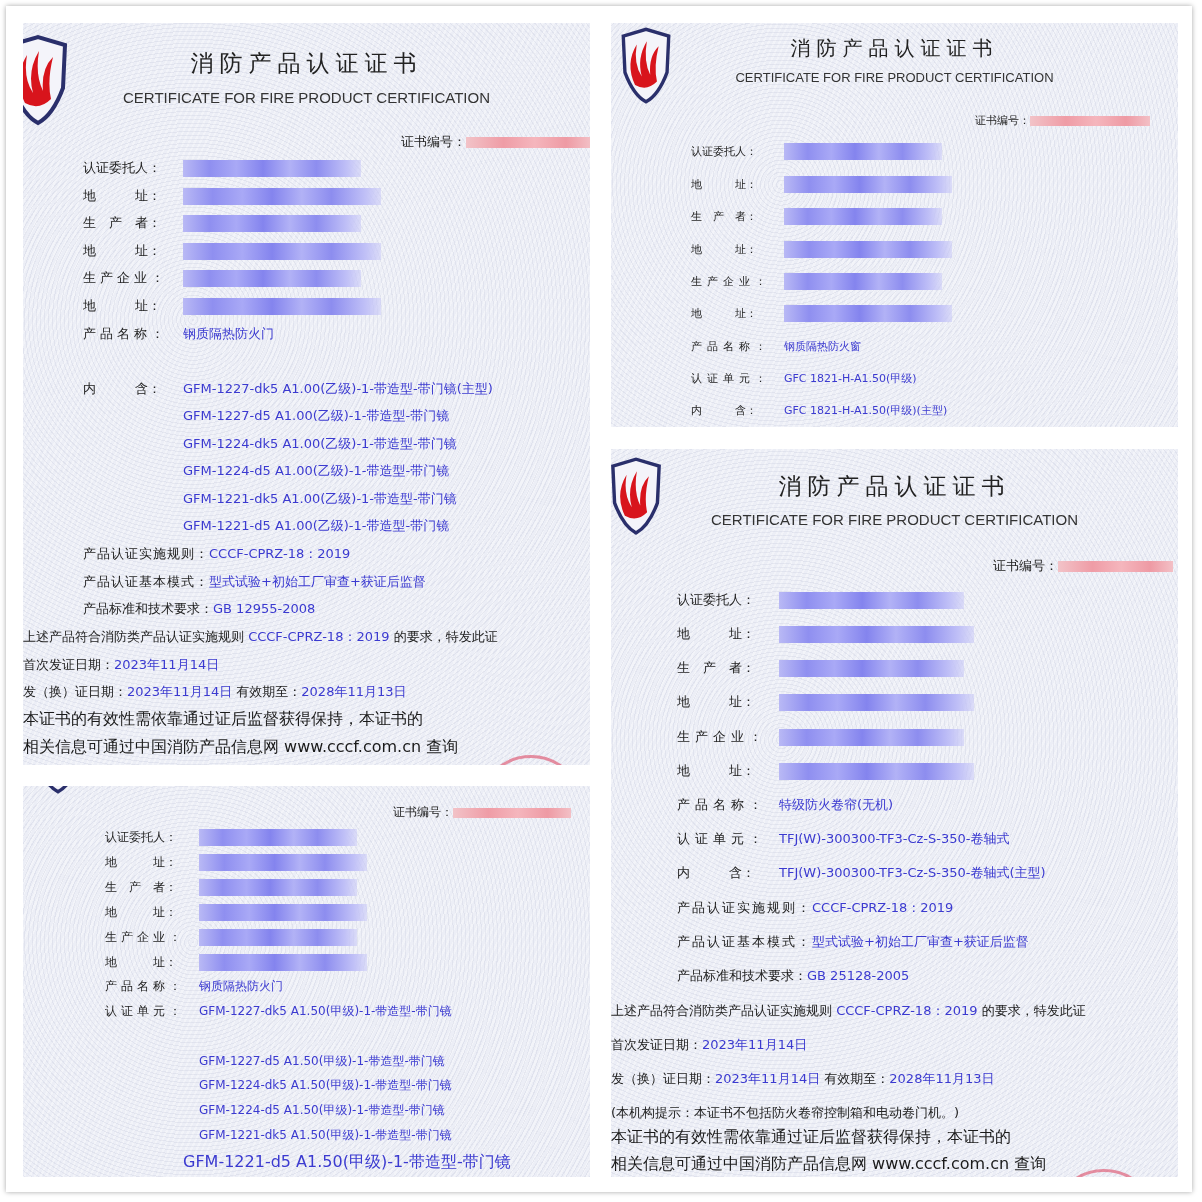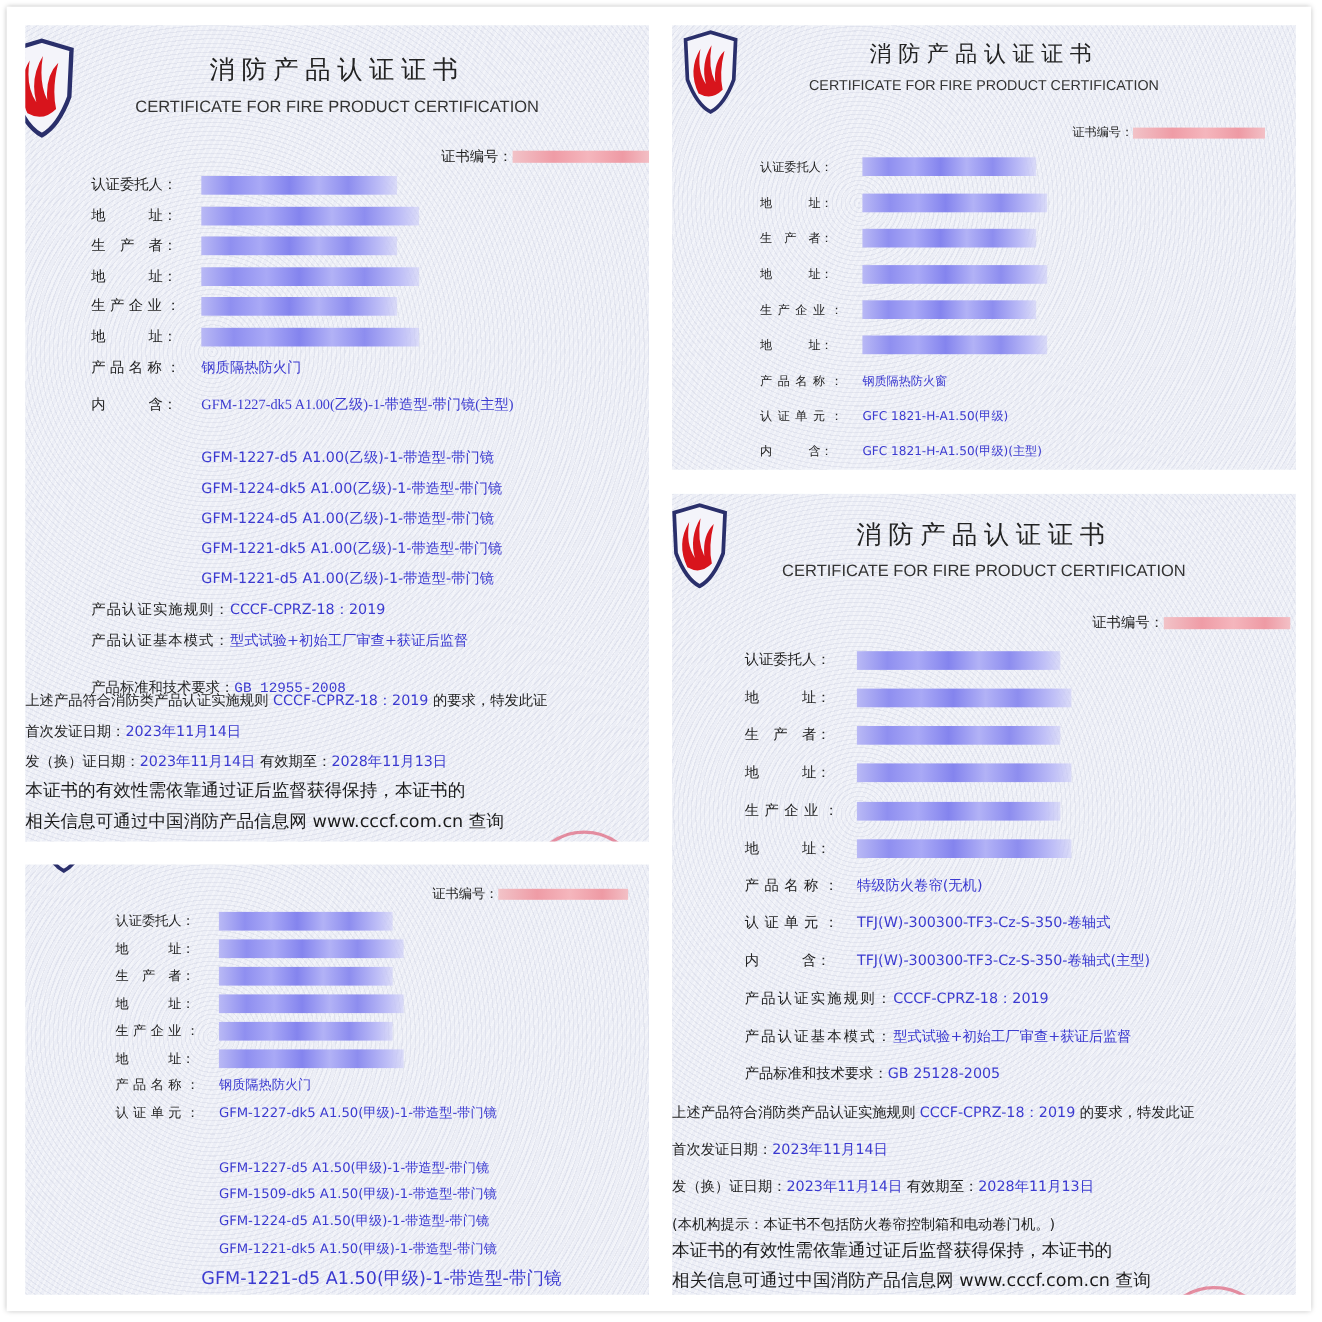--- a/index.html
+++ b/index.html
@@ -44,29 +44,29 @@
   <div class="certno" style="left:378px;top:110px;">
     <span>证书编号：</span><span class="redact-red" style="width:125px"></span>
   </div>
   <div class="row" style="left:60px;top:136px;"><span class="lbl" style="width:100px">认证委托人：</span><span class="redact-blue" style="width:178px"></span></div>
   <div class="row" style="left:60px;top:164px;"><span class="lbl" style="width:100px">地　　　址：</span><span class="redact-blue" style="width:198px"></span></div>
   <div class="row" style="left:60px;top:191px;"><span class="lbl" style="width:100px">生　产　者：</span><span class="redact-blue" style="width:178px"></span></div>
   <div class="row" style="left:60px;top:219px;"><span class="lbl" style="width:100px">地　　　址：</span><span class="redact-blue" style="width:198px"></span></div>
   <div class="row" style="left:60px;top:246px;"><span class="lbl" style="width:100px;letter-spacing:4px">生产企业：</span><span class="redact-blue" style="width:178px"></span></div>
   <div class="row" style="left:60px;top:274px;"><span class="lbl" style="width:100px">地　　　址：</span><span class="redact-blue" style="width:198px"></span></div>
   <div class="row" style="left:60px;top:302px;"><span class="lbl" style="width:100px;letter-spacing:4px">产品名称：</span><span class="val">钢质隔热防火门</span></div>
-  <div class="row" style="left:60px;top:336px;font-family:Liberation Serif, serif;"><span class="lbl" style="width:100px">内　　　含：</span><span class="val">GFM-1227-dk5 A1.00(乙级)-1-带造型-带门镜(主型)</span></div>
+  <div class="row" style="left:60px;top:357px;"><span class="lbl" style="width:100px">内　　　含：</span><span class="val">GFM-1227-dk5 A1.00(乙级)-1-带造型-带门镜(主型)</span></div>
   <div class="row val" style="left:160px;top:384px;">GFM-1227-d5 A1.00(乙级)-1-带造型-带门镜</div>
   <div class="row val" style="left:160px;top:412px;">GFM-1224-dk5 A1.00(乙级)-1-带造型-带门镜</div>
   <div class="row val" style="left:160px;top:439px;">GFM-1224-d5 A1.00(乙级)-1-带造型-带门镜</div>
   <div class="row val" style="left:160px;top:467px;">GFM-1221-dk5 A1.00(乙级)-1-带造型-带门镜</div>
   <div class="row val" style="left:160px;top:494px;">GFM-1221-d5 A1.00(乙级)-1-带造型-带门镜</div>
   <div class="row" style="left:60px;top:522px;"><span class="lbl" style="letter-spacing:1px">产品认证实施规则：</span><span class="val">CCCF-CPRZ-18：2019</span></div>
   <div class="row" style="left:60px;top:550px;"><span class="lbl" style="letter-spacing:1px">产品认证基本模式：</span><span class="val">型式试验+初始工厂审查+获证后监督</span></div>
-  <div class="row" style="left:60px;top:593px;font-family:Liberation Mono, monospace;"><span class="lbl">产品标准和技术要求：</span><span class="val">GB 12955-2008</span></div>
+  <div class="row" style="left:60px;top:577px;"><span class="lbl">产品标准和技术要求：</span><span class="val">GB 12955-2008</span></div>
   <div class="center" style="top:605px;font-size:13px;"><span>上述产品符合消防类产品认证实施规则</span> <span class="val">CCCF-CPRZ-18：2019</span> <span>的要求，特发此证</span></div>
   <div class="center" style="top:633px;font-size:13px;"><span>首次发证日期：</span><span class="val">2023年11月14日</span></div>
   <div class="center" style="top:660px;font-size:13px;"><span>发（换）证日期：</span><span class="val">2023年11月14日</span> <span>有效期至：</span><span class="val">2028年11月13日</span></div>
   <div class="center big" style="top:686px;">本证书的有效性需依靠通过证后监督获得保持，本证书的</div>
   <div class="center big" style="top:714px;">相关信息可通过中国消防产品信息网 www.cccf.com.cn 查询</div>
   <div class="seal" style="left:455px;top:732px;width:100px;height:100px;"></div>
 </div>
 
 <div class="cert c2">
   <svg class="logo" style="left:5px;top:3px" width="60" height="80" viewBox="0 0 70 95">
@@ -98,21 +98,21 @@
   </div>
   <div class="row" style="left:82px;top:43px;font-size:12px;"><span class="lbl" style="width:94px">认证委托人：</span><span class="redact-blue" style="width:158px"></span></div>
   <div class="row" style="left:82px;top:68px;font-size:12px;"><span class="lbl" style="width:94px">地　　　址：</span><span class="redact-blue" style="width:168px"></span></div>
   <div class="row" style="left:82px;top:93px;font-size:12px;"><span class="lbl" style="width:94px">生　产　者：</span><span class="redact-blue" style="width:158px"></span></div>
   <div class="row" style="left:82px;top:118px;font-size:12px;"><span class="lbl" style="width:94px">地　　　址：</span><span class="redact-blue" style="width:168px"></span></div>
   <div class="row" style="left:82px;top:143px;font-size:12px;"><span class="lbl" style="width:94px;letter-spacing:4px">生产企业：</span><span class="redact-blue" style="width:158px"></span></div>
   <div class="row" style="left:82px;top:168px;font-size:12px;"><span class="lbl" style="width:94px">地　　　址：</span><span class="redact-blue" style="width:168px"></span></div>
   <div class="row" style="left:82px;top:192px;font-size:12px;"><span class="lbl" style="width:94px;letter-spacing:4px">产品名称：</span><span class="val">钢质隔热防火门</span></div>
   <div class="row" style="left:82px;top:217px;font-size:12px;"><span class="lbl" style="width:94px;letter-spacing:4px">认证单元：</span><span class="val">GFM-1227-dk5 A1.50(甲级)-1-带造型-带门镜</span></div>
   <div class="row val" style="left:176px;top:267px;font-size:12px;">GFM-1227-d5 A1.50(甲级)-1-带造型-带门镜</div>
-  <div class="row val" style="left:176px;top:291px;font-size:12px;">GFM-1509-dk5 A1.50(甲级)-1-带造型-带门镜</div>
+  <div class="row val" style="left:176px;top:291px;font-size:12px;">GFM-1224-dk5 A1.50(甲级)-1-带造型-带门镜</div>
   <div class="row val" style="left:176px;top:316px;font-size:12px;">GFM-1224-d5 A1.50(甲级)-1-带造型-带门镜</div>
   <div class="row val" style="left:176px;top:341px;font-size:12px;">GFM-1221-dk5 A1.50(甲级)-1-带造型-带门镜</div>
   <div class="row val" style="left:160px;top:366px;font-size:16px;">GFM-1221-d5 A1.50(甲级)-1-带造型-带门镜</div>
 </div>
 
 <div class="cert c4">
   <svg class="logo" style="left:-5px;top:5px" width="60" height="85" viewBox="0 0 70 95">
     <path d="M8 12 L35 4 L62 12 L60 55 Q50 82 35 90 Q20 82 10 55 Z" fill="#f4f4fa" stroke="#2a2f6b" stroke-width="4"></path>
     <path d="M22 70 Q10 45 24 22 Q20 45 30 60 Q24 38 36 18 Q32 42 40 58 Q38 36 50 24 Q44 48 48 66 Q36 78 22 70Z" fill="#d8141c"></path>
   </svg>

